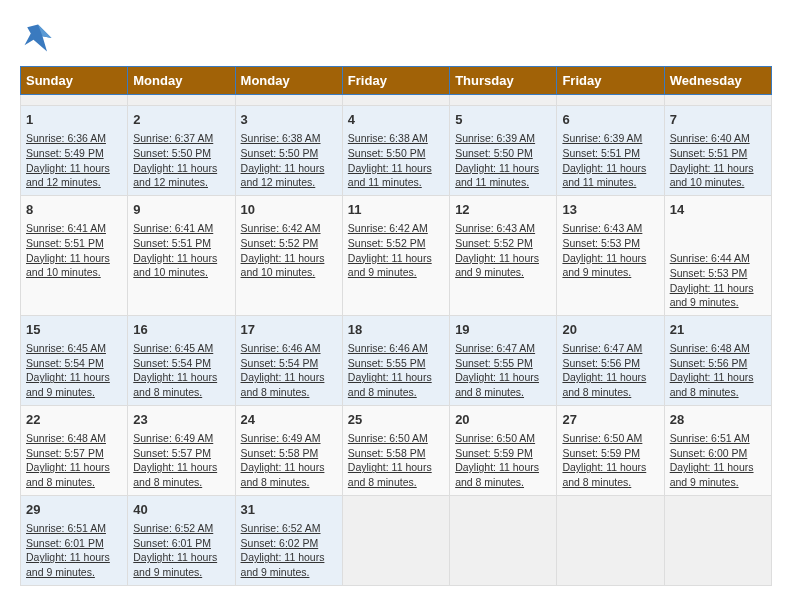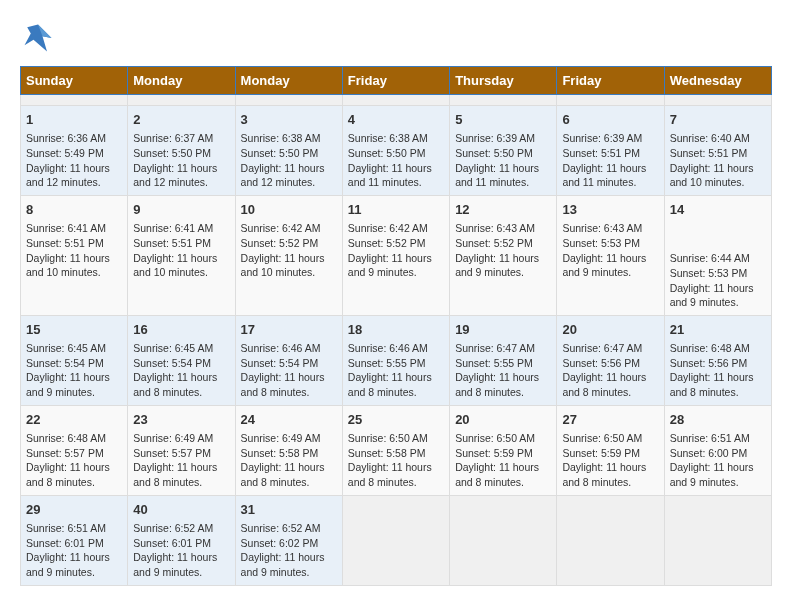--- a/index.html
+++ b/index.html
@@ -67,20 +67,21 @@
     }
     .day-num {
       font-size: 13px;
       font-weight: bold;
       display: block;
       margin-bottom: 2px;
     }
     .day-info {
       font-size: 10.5px;
       color: #333;
+      text-decoration: underline;
     }
     td.empty {
       background-color: #f0f0f0 !important;
     }
   </style>
 </head>
 <body>
 
 <div class="header">
   <div class="logo">

